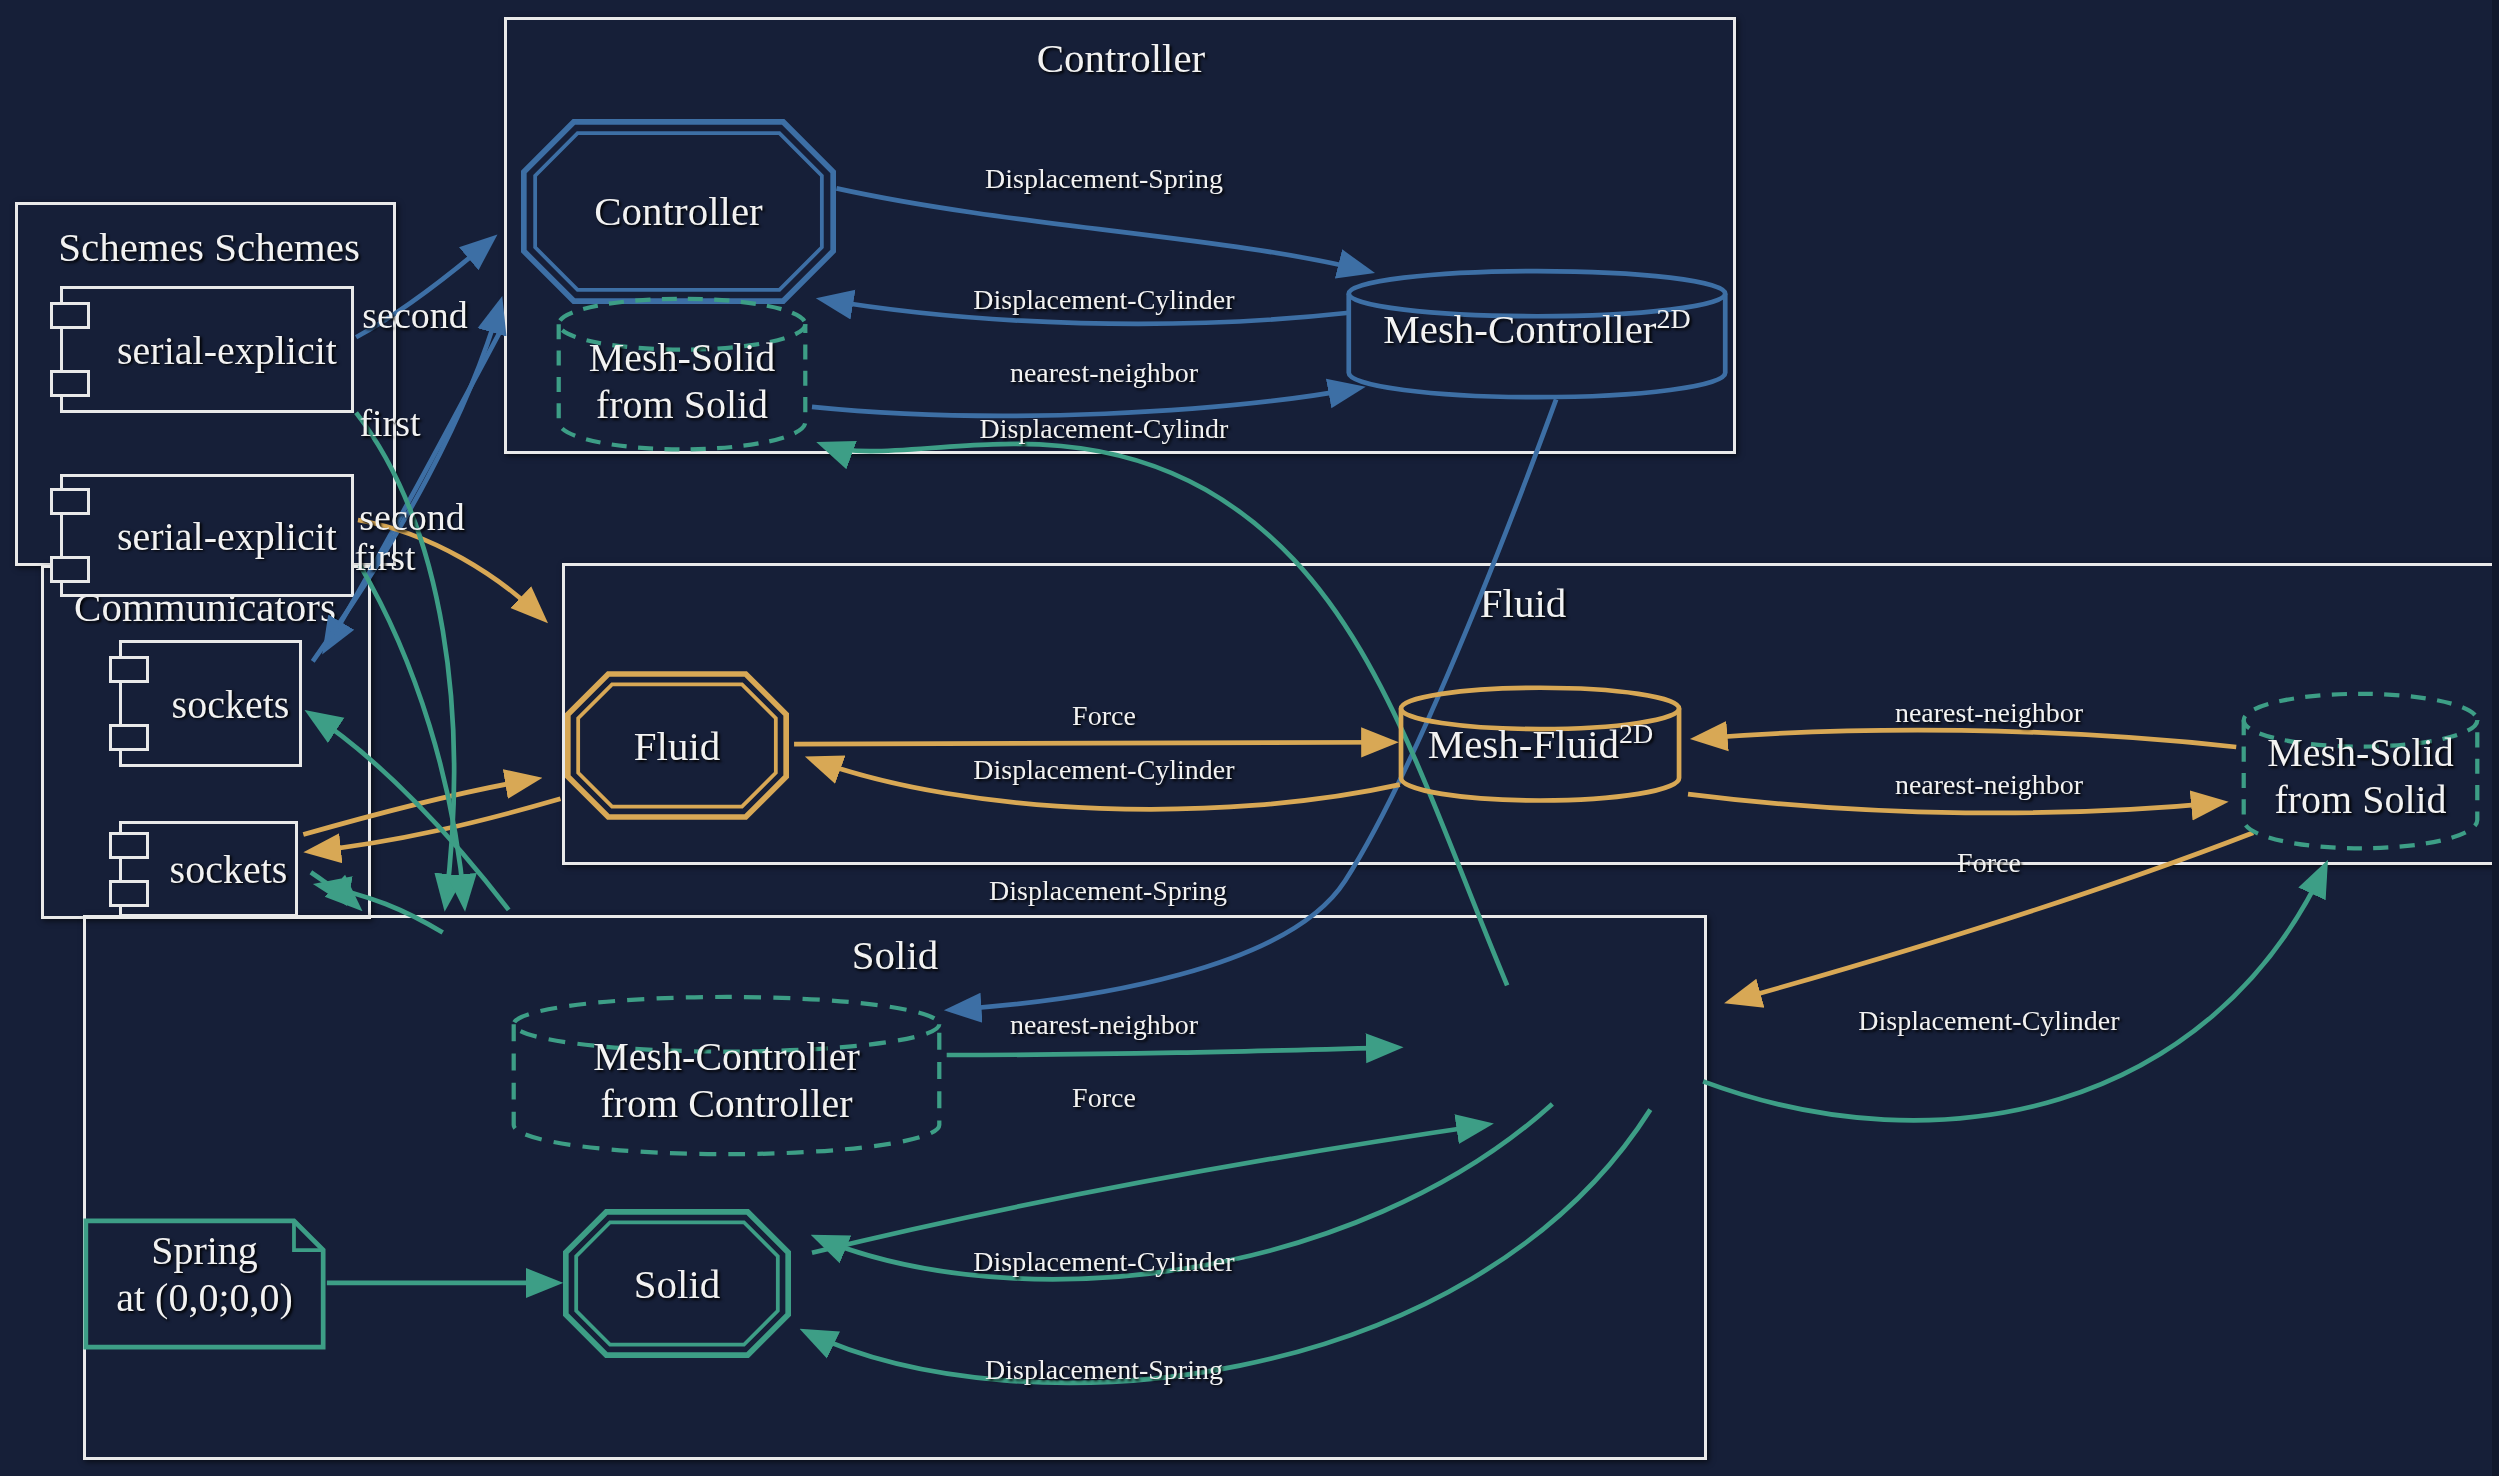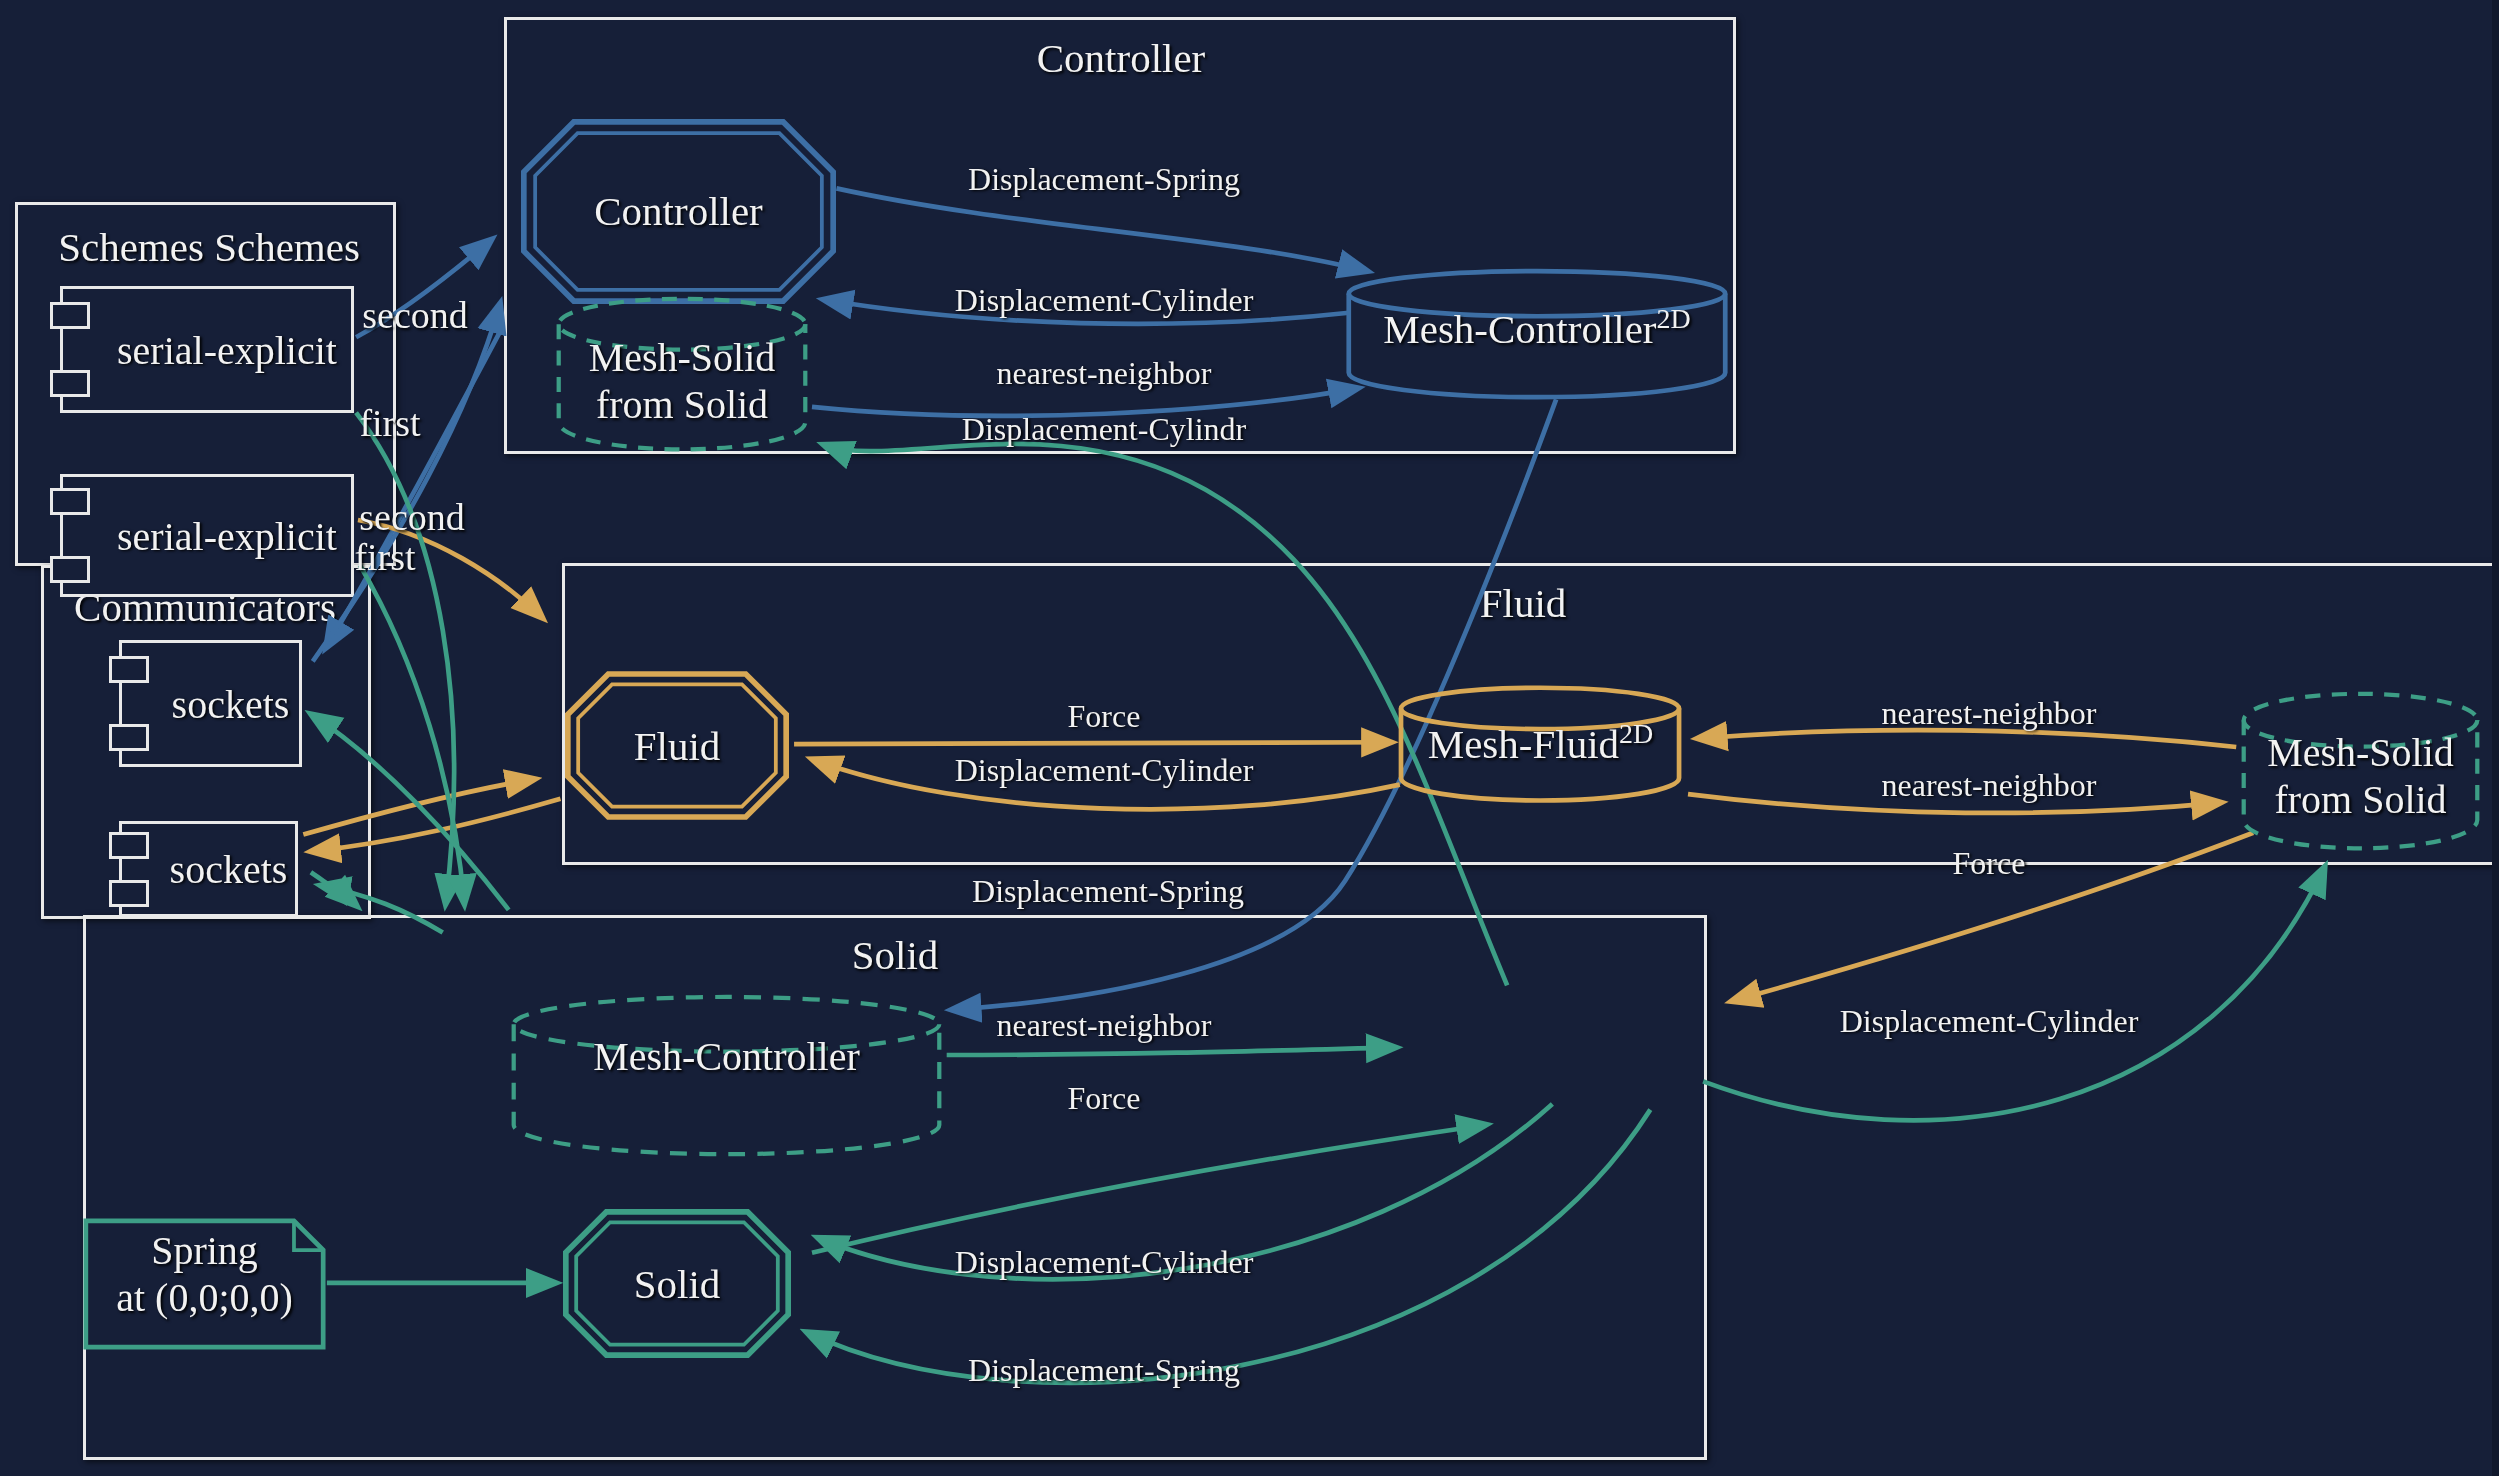--- a/index.html
+++ b/index.html
@@ -1,21 +1,21 @@
 <!DOCTYPE html>
 <html style="font-size:15px"><head>
 <meta charset="utf-8">
 <style>
   html,body{margin:0;padding:0;background:#10182c;}
   #stage{position:relative;width:2492px;height:1477px;background:#161f38;overflow:hidden;
          font-family:"Liberation Serif","DejaVu Serif",serif;color:#f2f2f2;}
   .pbox{position:absolute;border:3.8px solid #e9e9e9;box-shadow:1.9px 1.9px 5.7px rgba(0,0,0,.6);}
   .ptitle{position:absolute;transform:translate(-50%,-50%);font-size:41px;white-space:nowrap;
           text-shadow:1.9px 1.9px 2.8px #000;}
-  .elabel{position:absolute;transform:translate(-50%,-50%);font-size:32px;white-space:nowrap;
+  .elabel{position:absolute;transform:translate(-50%,-50%);font-size:28px;white-space:nowrap;
           text-shadow:1.9px 1.9px 2.8px #000;z-index:40;}
   .small{font-size:38px;}
   .comp{position:absolute;border:3.8px solid #e9e9e9;background:#161f38;}
   .comp .clabel{position:absolute;left:0;right:0;top:50%;transform:translateY(-50%);
           text-align:center;font-size:40px;text-shadow:1.9px 1.9px 2.8px #000;padding-left:40px;}
   .port{position:absolute;left:-13px;width:34px;height:21px;background:#161f38;border:3.8px solid #e9e9e9;}
   .node{position:absolute;z-index:30;}
   .node svg{position:absolute;left:0;top:0;}
   .nlabel{position:absolute;left:0;right:0;text-align:center;font-size:41px;
           text-shadow:1.9px 1.9px 2.8px #000;white-space:nowrap;}
@@ -124,20 +124,21 @@
     </div>
   </div>
 
   <div class="node" style="left:509px;top:992px;width:435px;height:165px;">
     <svg width="435" height="170" viewBox="0 0 462 180">
       <path d="M 5 34 L 5 141 A 226 31 0 0 0 457 141 L 457 34" fill="none" stroke="#3d9e86" stroke-width="4.5" stroke-dasharray="18 13"></path>
       <ellipse cx="231" cy="34" rx="226" ry="29" fill="none" stroke="#3d9e86" stroke-width="4.5" stroke-dasharray="18 13"></ellipse>
     </svg>
     <div class="nlabel twoline" style="top:41px;font-size:40px;">
       <div>Mesh-Controller</div>
+      <div>from Controller</div>
     </div>
   </div>
 
   <div class="node" style="left:83px;top:1218px;width:243px;height:132px;">
     <svg width="243" height="132" viewBox="0 0 258 140">
       <polygon points="3,3 224,3 255,34 255,137 3,137" fill="#161f38" stroke="#3d9e86" stroke-width="5"></polygon>
       <polyline points="224,3 224,34 255,34" fill="none" stroke="#3d9e86" stroke-width="4"></polyline>
     </svg>
     <div class="nlabel twoline" style="top:9px;font-size:40px;">
       <div>Spring</div>

